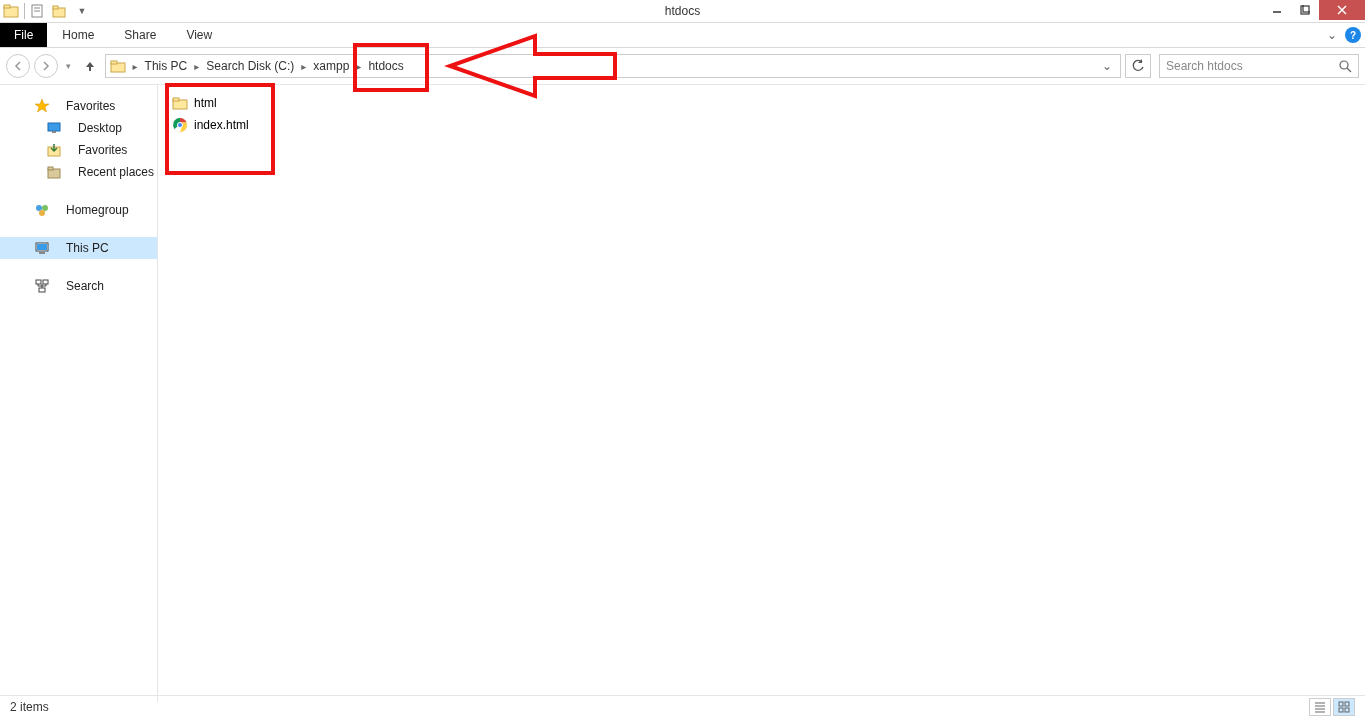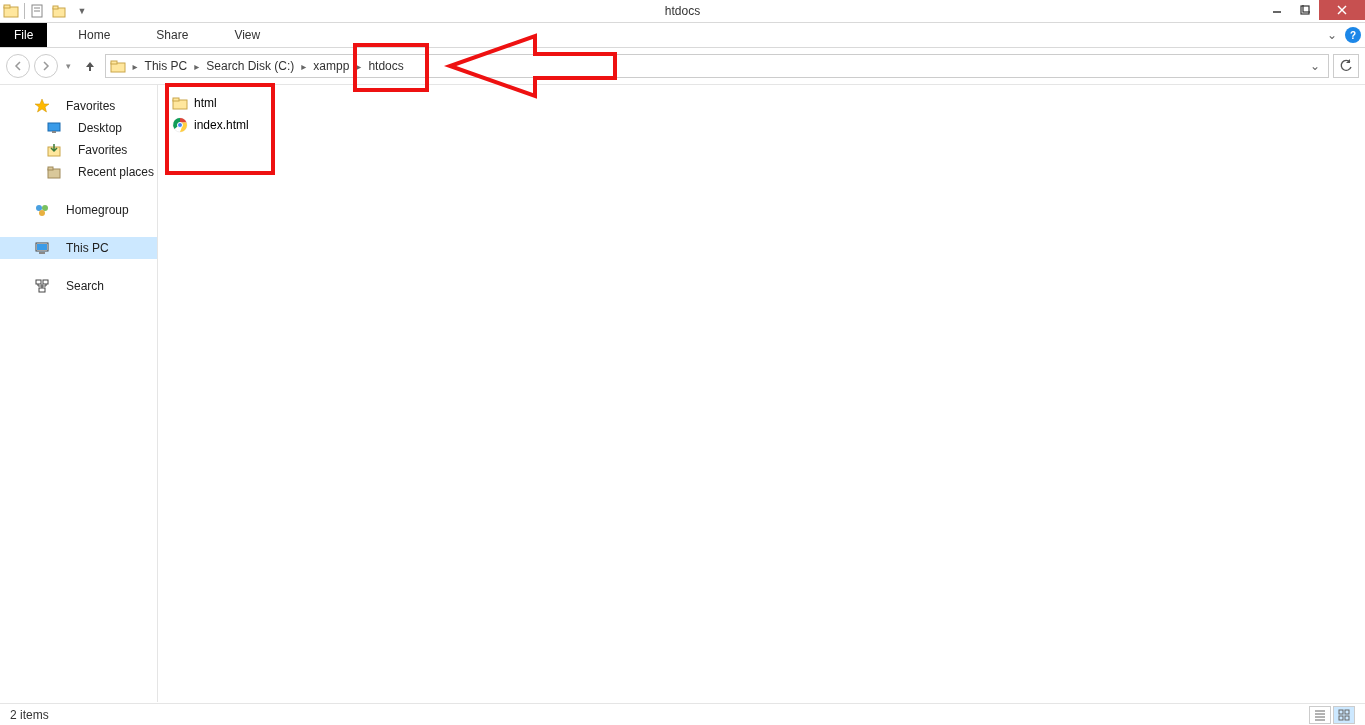--- a/index.html
+++ b/index.html
@@ -11,21 +11,21 @@
 .qat-icon { width: 22px; height: 22px; display: flex; align-items: center; justify-content: center; cursor: default; }
 .qat-sep { width: 1px; height: 16px; background: #bbb; margin: 0 2px; }
 .title-text { position: absolute; left: 50%; transform: translateX(-50%); font-size: 12px; color: #333; }
 .win-controls { position: absolute; right: 0; top: 0; display: flex; height: 20px; }
 .win-btn { width: 28px; height: 20px; display: flex; align-items: center; justify-content: center; font-size: 11px; color: #333; background: #fff; }
 .win-btn.close { background: #c75050; color: #fff; width: 46px; }
 
 
 .ribbon { height: 25px; display: flex; align-items: stretch; border-bottom: 1px solid #d9d9d9; position: relative; }
 .file-tab { background: #000000; color: #fff; padding: 0 14px; display: flex; align-items: center; font-size: 12px; }
-.ribbon-tab { padding: 0 15px; display: flex; align-items: center; color: #333; font-size: 12px; margin-left: 16px; }
+.ribbon-tab { padding: 0 15px; display: flex; align-items: center; color: #333; font-size: 12px; }
 .ribbon-right { position: absolute; right: 4px; top: 0; height: 100%; display: flex; align-items: center; gap: 8px; }
 .help-icon { width: 16px; height: 16px; border-radius: 50%; background: #1c87e8; color: #fff; display: flex; align-items: center; justify-content: center; font-size: 10px; font-weight: bold; }
 
 
 .nav-row { display: flex; align-items: center; padding: 6px 6px; gap: 4px; border-bottom: 1px solid #e5e5e5; }
 .nav-btn { width: 26px; height: 26px; border: 1px solid #ccc; border-radius: 3px; display: flex; align-items: center; justify-content: center; color: #888; }
 .nav-btn.round { border-radius: 50%; width: 24px; height: 24px; }
 .up-btn { width: 22px; height: 22px; display: flex; align-items: center; justify-content: center; color: #555; }
 .address-bar { flex: 1; height: 24px; border: 1px solid #ccc; display: flex; align-items: center; padding: 0 4px; background: #fff; }
 .bc-folder { width: 16px; height: 16px; margin-right: 4px; }
@@ -47,21 +47,21 @@
 .sb-item .chev { width: 10px; color: #888; font-size: 9px; }
 .sb-item.selected { background: #cce8ff; }
 .sb-icon { width: 16px; height: 16px; display: flex; align-items: center; justify-content: center; }
 
 
 .file-area { flex: 1; padding: 8px 10px; position: relative; }
 .file-item { display: flex; align-items: center; gap: 6px; padding: 2px 4px; margin-bottom: 2px; width: 160px; }
 .file-icon { width: 16px; height: 16px; display: flex; align-items: center; justify-content: center; }
 
 
-.statusbar { position: absolute; bottom: 0; left: 0; right: 0; height: 22px; border-top: 1px solid #e5e5e5; display: flex; align-items: center; padding: 0 10px; font-size: 12px; color: #333; }
+.statusbar { position: absolute; bottom: 8px; left: 0; right: 0; height: 22px; border-top: 1px solid #e5e5e5; display: flex; align-items: center; padding: 0 10px; font-size: 12px; color: #333; }
 .status-right { margin-left: auto; display: flex; gap: 2px; }
 .view-btn { width: 22px; height: 18px; border: 1px solid #ccc; display: flex; align-items: center; justify-content: center; }
 
 
 .annot { position: absolute; border: 4px solid #e11; pointer-events: none; }
 .annot-arrow { position: absolute; pointer-events: none; }
 
 
 svg { display: block; }
 </style>
@@ -157,20 +157,29 @@
     <span class="bc-item">xampp</span>
     <span class="bc-chev">▸</span>
     <span class="bc-item">htdocs</span>
     <span class="addr-drop">⌄</span>
   </div>
   <div class="refresh-btn">
     <svg width="14" height="14">
         <path d="M11 3 A5 5 0 1 0 12 8" fill="none" stroke="#555" stroke-width="1.3"></path>
         <path d="M11 0 L11 4 L7 4 Z" fill="#555"></path>
       </svg>
+  </div>
+  <div class="search-box">
+    <input type="text" placeholder="Search htdocs" style="">
+    <span class="search-icon">
+      <svg width="13" height="13">
+          <circle cx="5" cy="5" r="4" fill="none" stroke="#666" stroke-width="1.2"></circle>
+          <line x1="8" y1="8" x2="12" y2="12" stroke="#666" stroke-width="1.2"></line>
+        </svg>
+    </span>
   </div>
 </div>
 
 <div class="main">
   <div class="sidebar">
     <div class="sb-group">
       <div class="sb-item root">
         <span class="chev"></span>
         <span class="sb-icon">
           <svg width="16" height="16">

